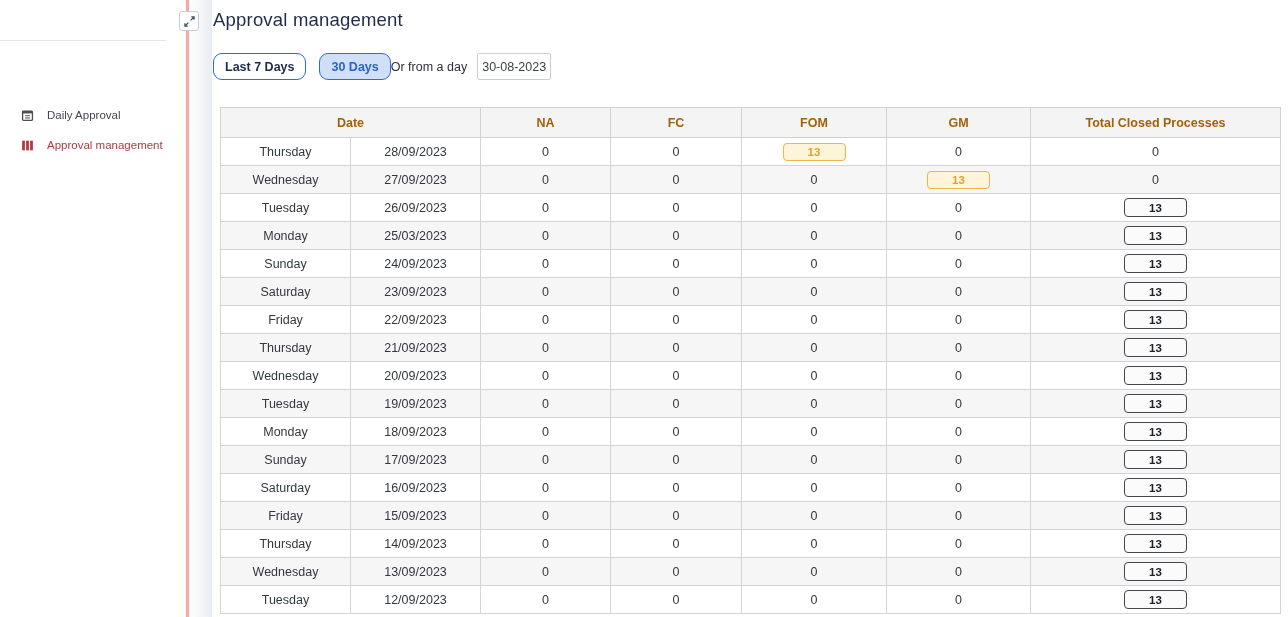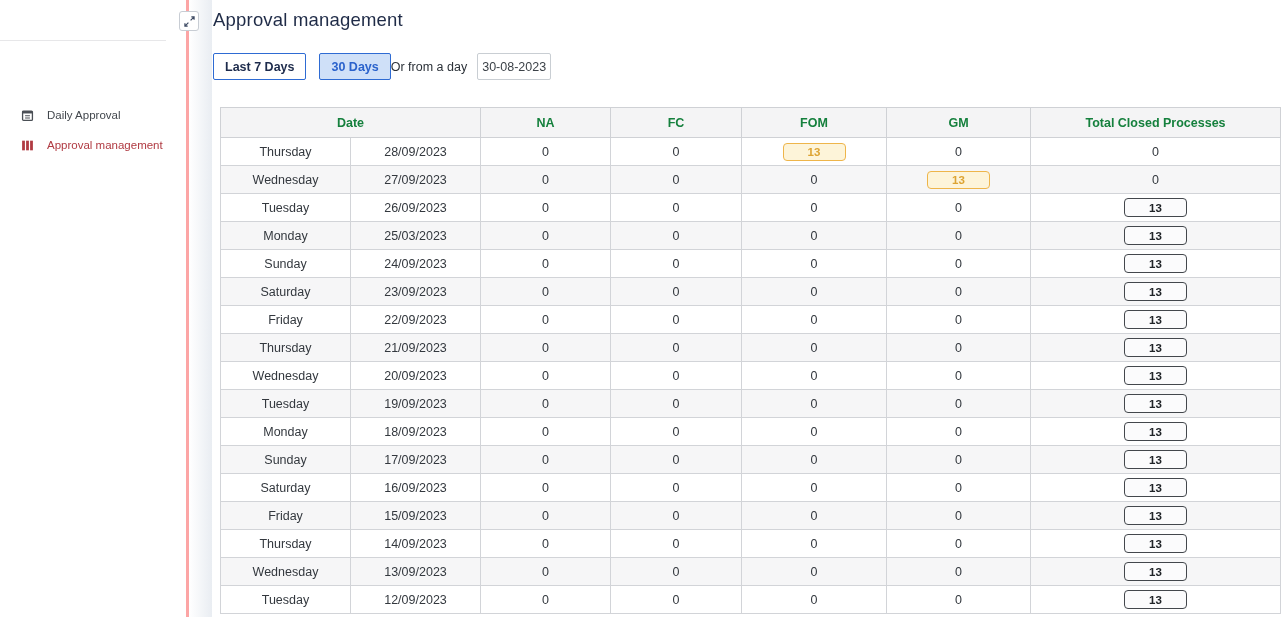--- a/index.html
+++ b/index.html
@@ -29,34 +29,34 @@
   
   .main { position:absolute; left:189px; top:0; right:0; bottom:0; background:#fff; }
   .edge-strip { position:absolute; left:0; top:0; bottom:0; width:23px;
     background:linear-gradient(90deg, #ffffff 0%, #e9edf2 100%); }
   .page-title { position:absolute; left:24px; top:9px; font-size:18.5px;
     font-weight:500; color:#1f2b47; letter-spacing:.2px; }
 
   .filters { position:absolute; left:24px; top:53px; height:27px;
     display:flex; align-items:center; }
   .btn { height:27px; padding:0 11px; background:#fff; border:1px solid #2e6bd3;
-    border-radius:2px; font-family:inherit; font-size:12.5px; font-weight:600;
+    border-radius:9px; font-family:inherit; font-size:12.5px; font-weight:600;
     color:#1d2b4c; cursor:pointer; }
   .btn + .btn { margin-left:13px; }
   .btn.selected { background:#cfe0f8; color:#2a62cc; }
   .from-label { margin-left:0; margin-right:10px; font-size:12.5px; color:#2b3138; }
   .date-input { width:74px; height:27px; border:1px solid #c9ced3; border-radius:2px;
     background:#fff; text-align:center; font-family:inherit; font-size:12.5px;
     color:#3c4248; }
 
   
   .data-table { position:absolute; left:31px; top:107px; border-collapse:collapse;
     table-layout:fixed; width:1060px; }
   .data-table th { height:30px; background:#f4f4f5; border:1px solid #cfd1d5;
-    font-size:12.5px; font-weight:700; color:#15803d; text-align:center; padding:0; }
+    font-size:12.5px; font-weight:700; color:#a16207; text-align:center; padding:0; }
   .data-table td { height:28px; border:1px solid #d2d4d8; font-size:12.5px;
     color:#33383e; text-align:center; padding:0; background:#fff; }
   .data-table tr.alt td { background:#f6f6f7; }
 
   .badge-warn { display:inline-block; width:63px; line-height:16px;
     background:#fdf4d9; border:1px solid #eeb54a; border-radius:4px;
     color:#dda433; font-size:11.5px; font-weight:700; }
   .total-btn { display:inline-block; width:63px; height:19px; line-height:16px;
     background:#fbfbfc; border:1px solid #43474c; border-radius:4px;
     color:#202428; font-size:11.5px; font-weight:700; font-family:inherit;

